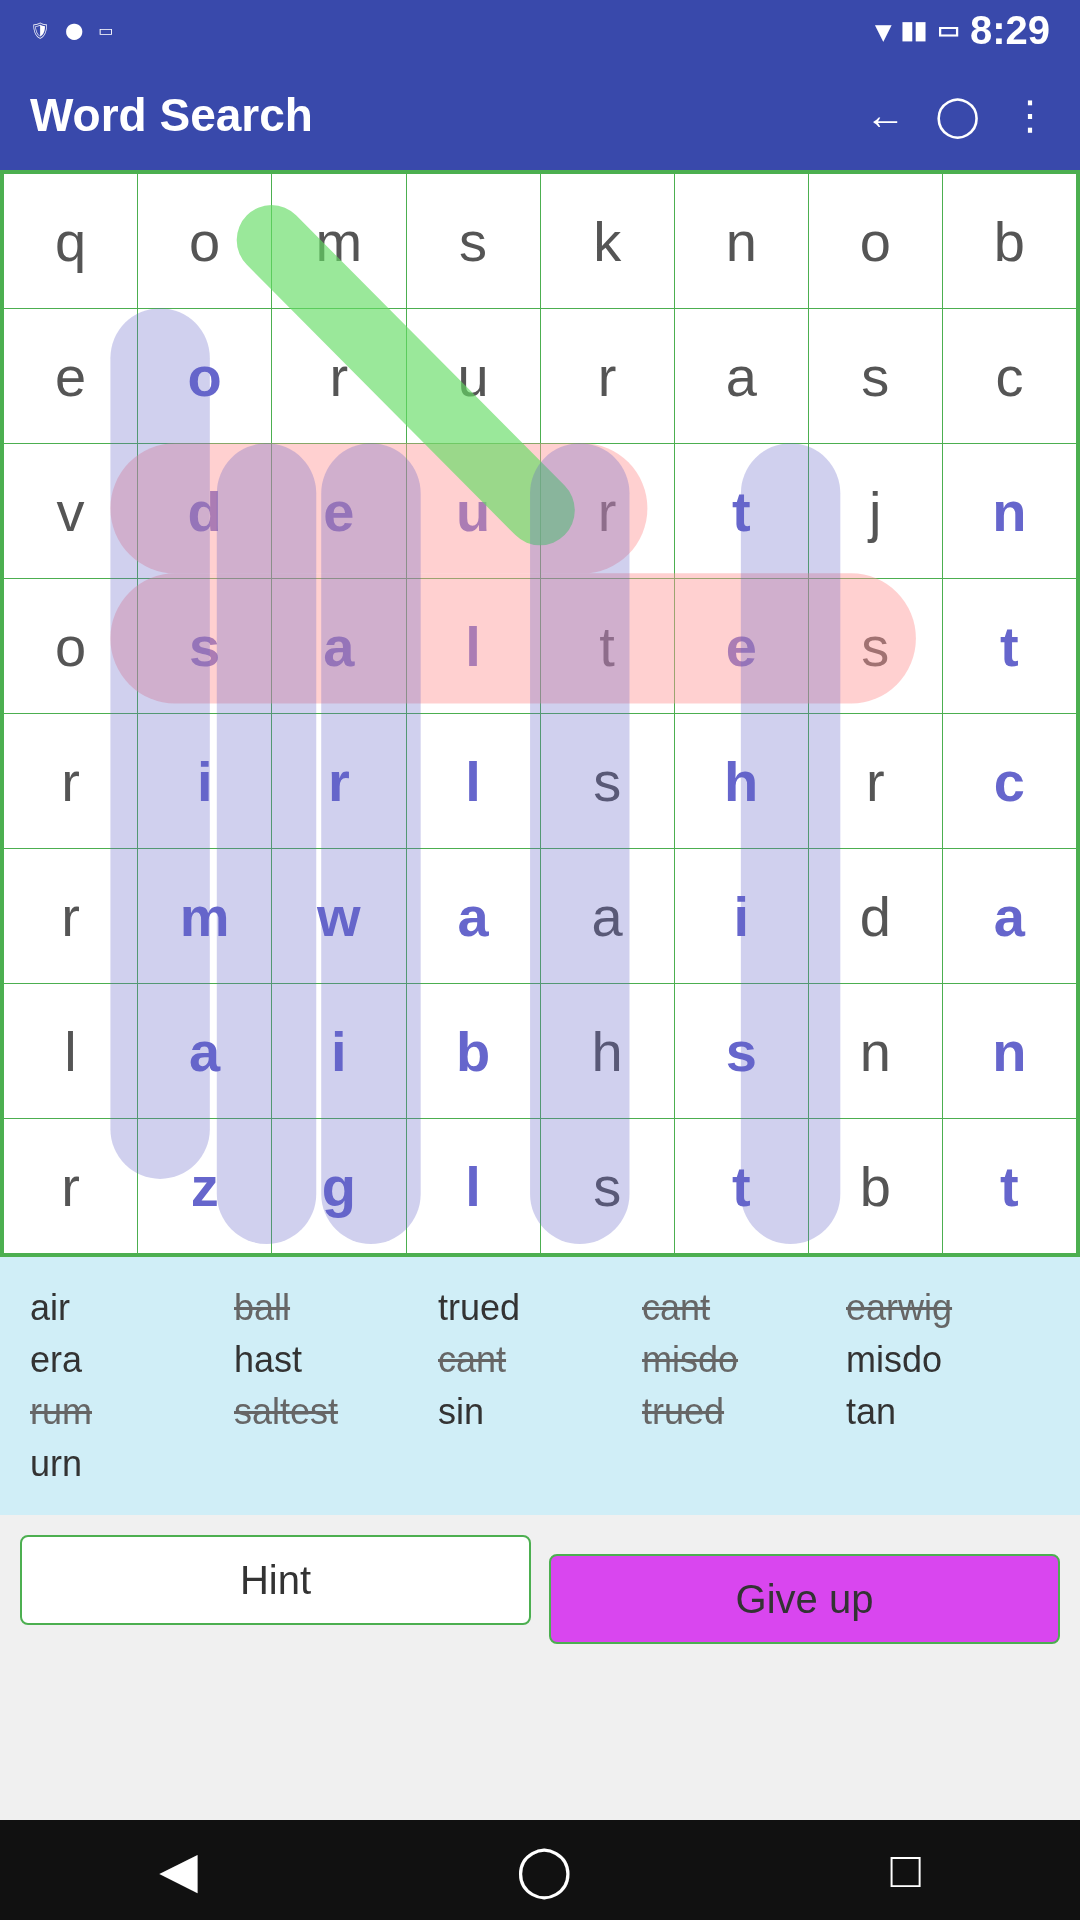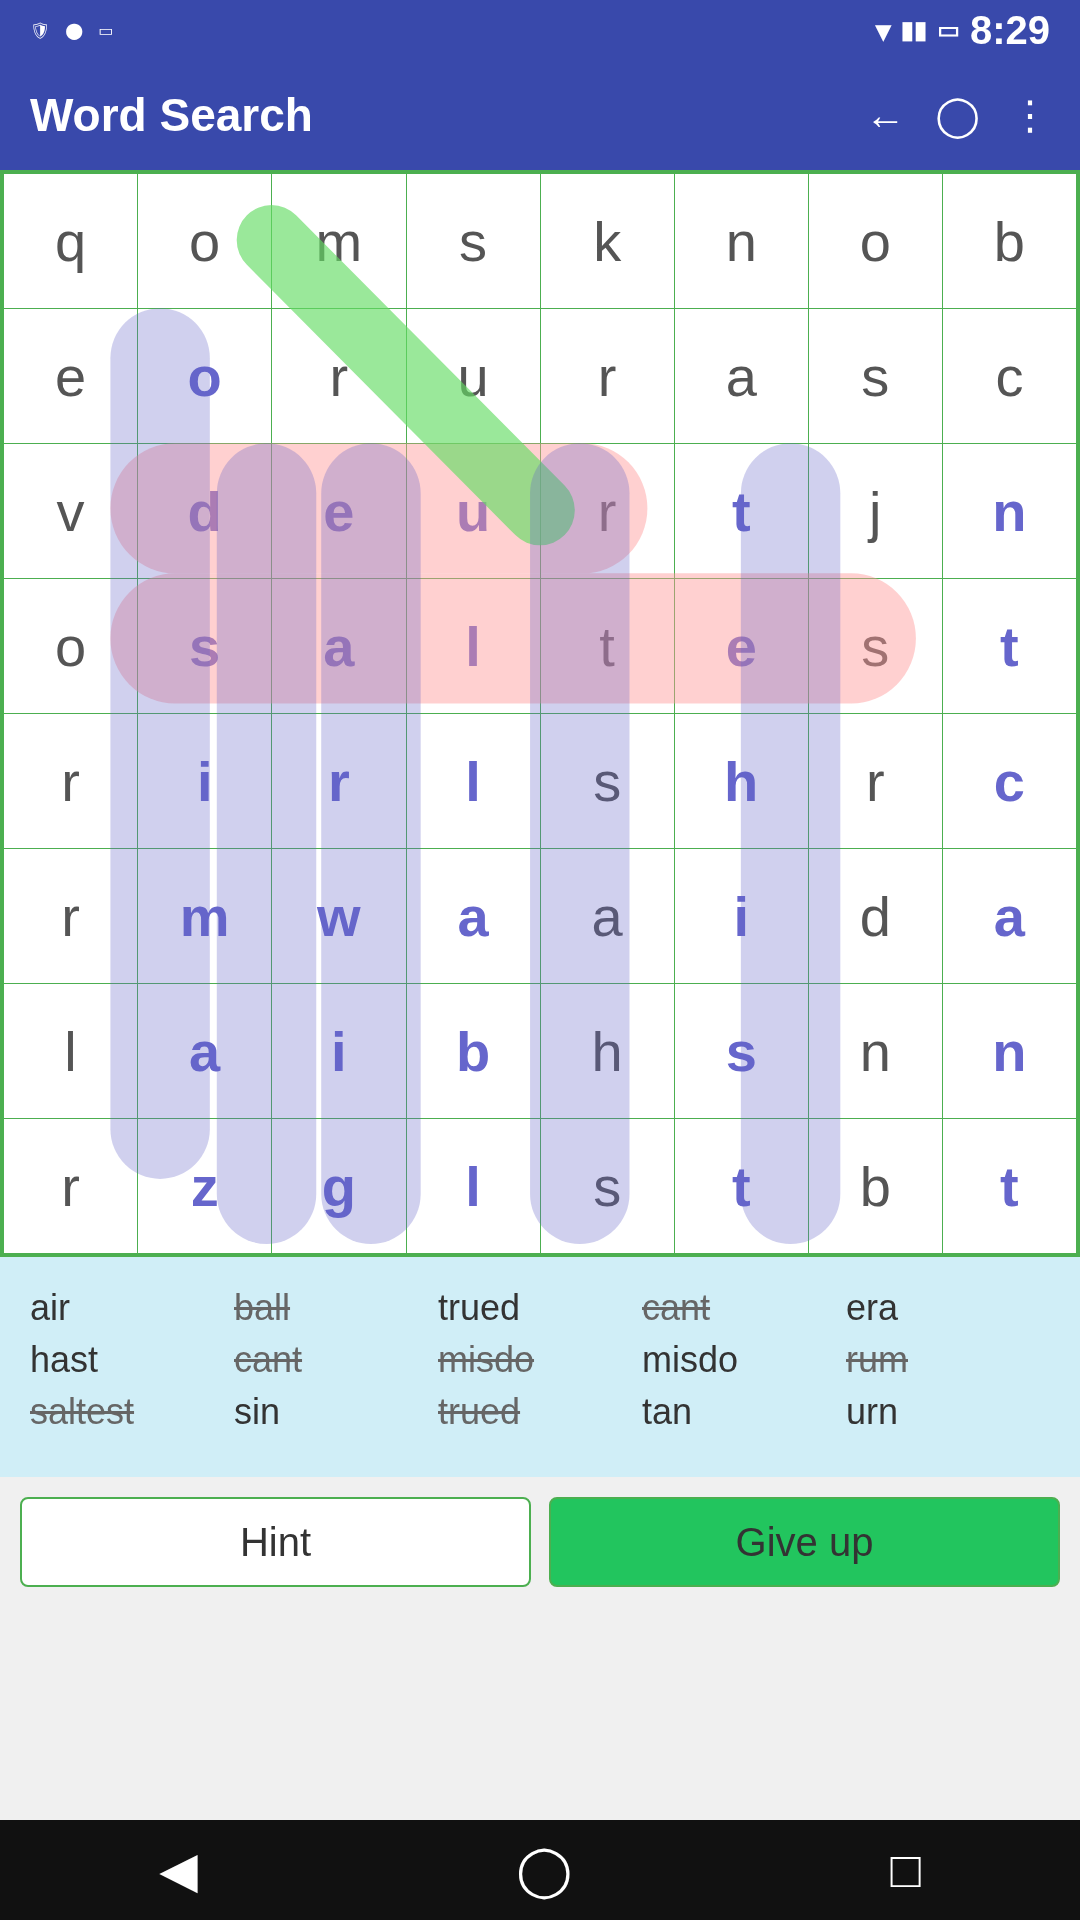--- a/index.html
+++ b/index.html
@@ -132,26 +132,27 @@
       border: 2px solid #4caf50;
       border-radius: 8px;
       font-size: 40px;
       color: #333;
       cursor: pointer;
       margin-right: 15px;
     }
     .btn-giveup {
       flex: 1;
       height: 90px;
-      background: #22c55e;
+      background: #d946ef;
       border: 2px solid #4caf50;
       border-radius: 8px;
       font-size: 40px;
       color: #333;
       cursor: pointer;
+      margin-top: 19px;
     }
 
     
     .nav-bar {
       position: absolute;
       bottom: 0;
       width: 100%;
       height: 100px;
       background: #111;
       display: flex;
@@ -297,20 +298,21 @@
     <rect x="742" y="270" width="100" height="800" fill="rgba(100,100,200,0.3)" rx="50"></rect>
   </svg>
 </div>
 
 <div class="words-container">
   <div class="words-grid" id="words-grid">
   <span class="word-item">air</span>
       <span class="word-item found">ball</span>
       <span class="word-item">trued</span>
       <span class="word-item found">cant</span>
+      <span class="word-item found">earwig</span>
       <span class="word-item">era</span>
       <span class="word-item">hast</span>
       <span class="word-item found">cant</span>
       <span class="word-item found">misdo</span>
       <span class="word-item">misdo</span>
       <span class="word-item found">rum</span>
       <span class="word-item found">saltest</span>
       <span class="word-item">sin</span>
       <span class="word-item found">trued</span>
       <span class="word-item">tan</span>

